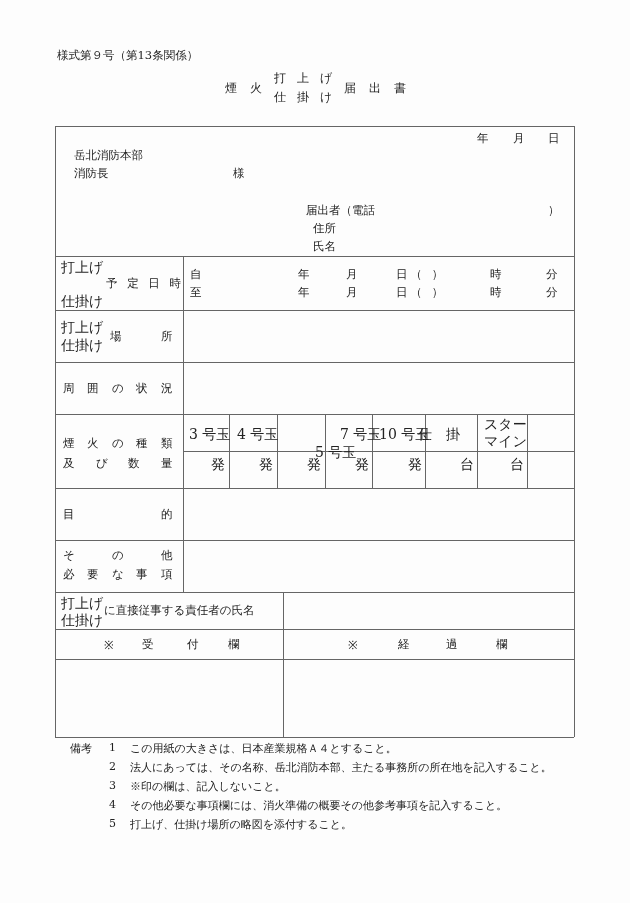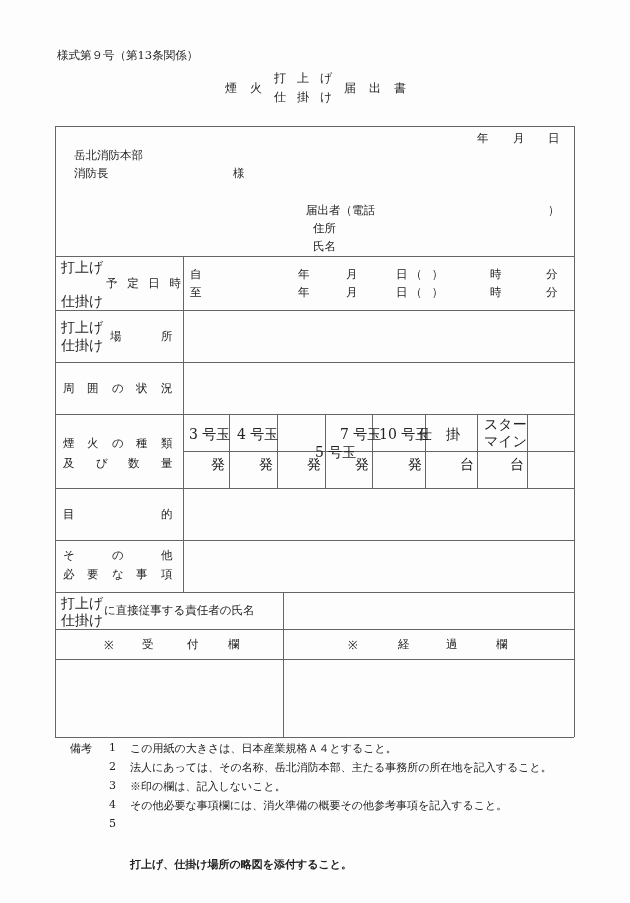--- a/index.html
+++ b/index.html
@@ -185,14 +185,14 @@
   <span class="abs notes" style="left:70px;top:741px;">備考</span>
   <span class="abs notes" style="left:109px;top:741px;">1</span>
   <span class="abs notes" style="left:130px;top:741px;">この用紙の大きさは、日本産業規格Ａ４とすること。</span>
   <span class="abs notes" style="left:109px;top:760px;">2</span>
   <span class="abs notes" style="left:130px;top:760px;">法人にあっては、その名称、岳北消防本部、主たる事務所の所在地を記入すること。</span>
   <span class="abs notes" style="left:109px;top:779px;">3</span>
   <span class="abs notes" style="left:130px;top:779px;font-family:Liberation Serif, serif;">※印の欄は、記入しないこと。</span>
   <span class="abs notes" style="left:109px;top:798px;">4</span>
   <span class="abs notes" style="left:130px;top:798px;">その他必要な事項欄には、消火準備の概要その他参考事項を記入すること。</span>
   <span class="abs notes" style="left:109px;top:817px;">5</span>
-  <span class="abs notes" style="left:130px;top:857px;font-weight:bold;">打上げ、仕掛け場所の略図を添付すること。</span>
+  <span class="abs notes" style="left:130px;top:817px;">打上げ、仕掛け場所の略図を添付すること。</span>
 </div>
 
 </body></html>

